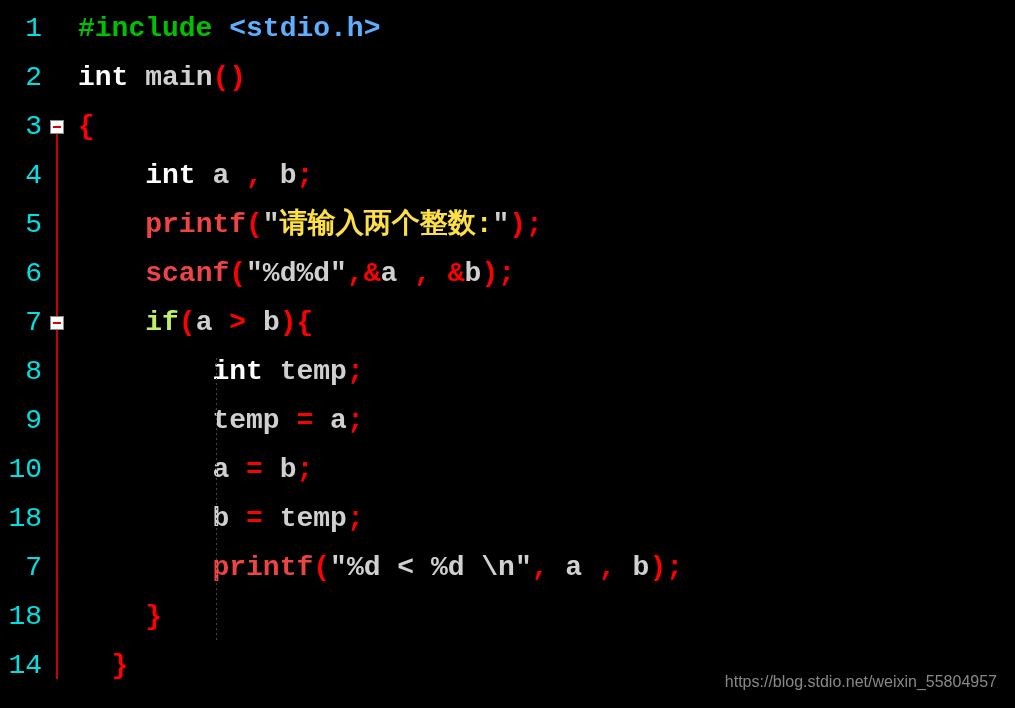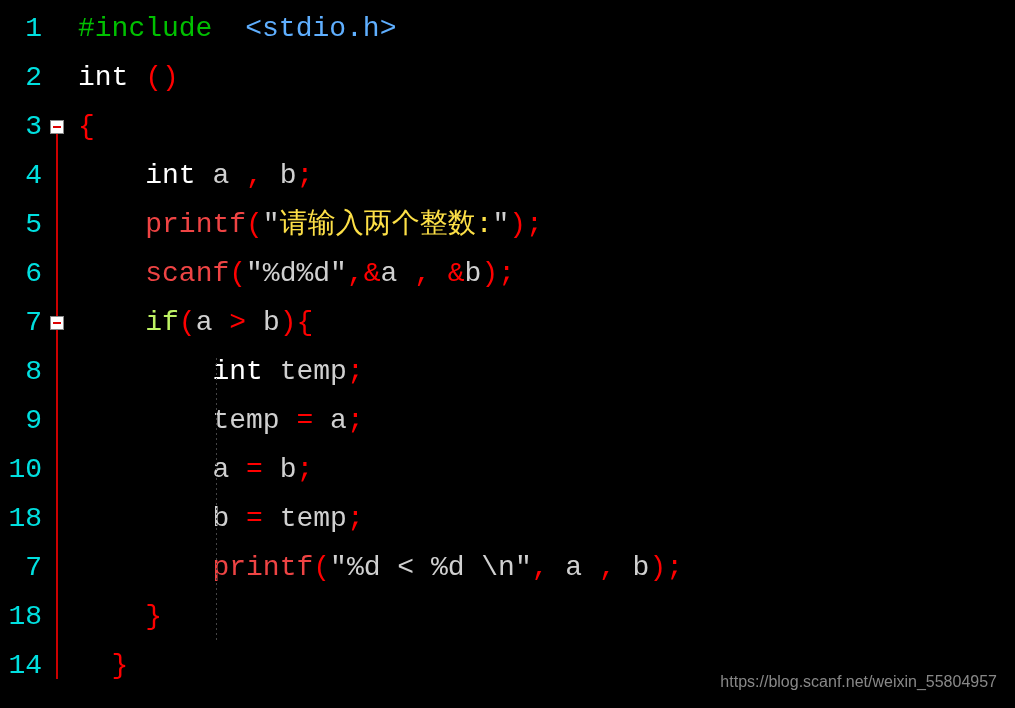--- a/index.html
+++ b/index.html
@@ -62,35 +62,36 @@
     .code-area {
       flex: 1;
       position: relative;
       padding-left: 10px;
     }
     .code-line {
       height: 49px;
       white-space: pre;
       display: flex;
       align-items: flex-start;
+      font-weight: bold;
     }
     .tok-preproc { color: #00c000; }
     .tok-keyword { color: #bef264; }
     .tok-type { color: #ffffff; }
     .tok-ident { color: #d0d0d0; }
     .tok-func { color: #ef4444; }
     .tok-funcname { color: #d0d0d0; }
     .tok-paren { color: #ff0000; }
     .tok-brace { color: #ff0000; }
     .tok-punct { color: #ff0000; }
     .tok-semicolon { color: #ff0000; }
     .tok-op { color: #ff0000; }
     .tok-string { color: #d0d0d0; }
     .tok-string-cn { color: #fde047; }
-    .tok-include { color: #5fafff; margin-left: 16px; }
+    .tok-include { color: #5fafff; }
     .tok-amp { color: #ff0000; }
     .indent-guide {
       position: absolute;
       width: 1px;
       background: repeating-linear-gradient(to bottom, #444 0, #444 2px, transparent 2px, transparent 5px);
     }
     .watermark {
       position: absolute;
       bottom: 12px;
       right: 18px;
@@ -125,21 +126,21 @@
     <div class="fold-line" style="top:130px; height:545px;"></div>
     <div class="fold-marker" style="top:312px;"></div>
     <div class="fold-line" style="top:326px; height:300px;"></div>
   </div>
 
   <div class="code-area">
     <div class="indent-guide" style="left:148px; top:354px; height:284px;"></div>
 
     <div class="code-line"><span class="tok-preproc">#include </span><span class="tok-include">&lt;stdio.h&gt;</span></div>
 
-    <div class="code-line"><span class="tok-type">int</span><span> </span><span class="tok-paren">(</span><span class="tok-paren">)</span></div>
+    <div class="code-line"><span class="tok-type">int</span><span> </span><span class="tok-funcname">main</span><span class="tok-paren">(</span><span class="tok-paren">)</span></div>
 
     <div class="code-line"><span class="tok-brace">{</span></div>
 
     <div class="code-line"><span>    </span><span class="tok-type">int</span><span> </span><span class="tok-ident">a</span><span class="tok-punct"> , </span><span class="tok-ident">b</span><span class="tok-semicolon">;</span></div>
 
     <div class="code-line"><span>    </span><span class="tok-func">printf</span><span class="tok-paren">(</span><span class="tok-string">"</span><span class="tok-string-cn">请输入两个整数:</span><span class="tok-string">"</span><span class="tok-paren">)</span><span class="tok-semicolon">;</span></div>
 
     <div class="code-line"><span>    </span><span class="tok-func">scanf</span><span class="tok-paren">(</span><span class="tok-string">"</span><span class="tok-string">%d%d</span><span class="tok-string">"</span><span class="tok-punct">,</span><span class="tok-amp">&amp;</span><span class="tok-ident">a</span><span class="tok-punct"> , </span><span class="tok-amp">&amp;</span><span class="tok-ident">b</span><span class="tok-paren">)</span><span class="tok-semicolon">;</span></div>
 
     <div class="code-line"><span>    </span><span class="tok-keyword">if</span><span class="tok-paren">(</span><span class="tok-ident">a</span><span class="tok-op"> &gt; </span><span class="tok-ident">b</span><span class="tok-paren">)</span><span class="tok-brace">{</span></div>
@@ -153,13 +154,13 @@
     <div class="code-line"><span>        </span><span class="tok-ident">b</span><span class="tok-op"> = </span><span class="tok-ident">temp</span><span class="tok-semicolon">;</span></div>
 
     <div class="code-line"><span>        </span><span class="tok-func">printf</span><span class="tok-paren">(</span><span class="tok-string">"</span><span class="tok-string">%d &lt; %d \n</span><span class="tok-string">"</span><span class="tok-punct">, </span><span class="tok-ident">a</span><span class="tok-punct"> , </span><span class="tok-ident">b</span><span class="tok-paren">)</span><span class="tok-semicolon">;</span></div>
 
     <div class="code-line"><span>    </span><span class="tok-brace">}</span></div>
 
     <div class="code-line"><span>  </span><span class="tok-brace">}</span></div>
   </div>
 </div>
 
-<div class="watermark">https://blog.scanf.net/weixin_55804957</div>
+<div class="watermark">https://blog.stdio.net/weixin_55804957</div>
 
 </body></html>

